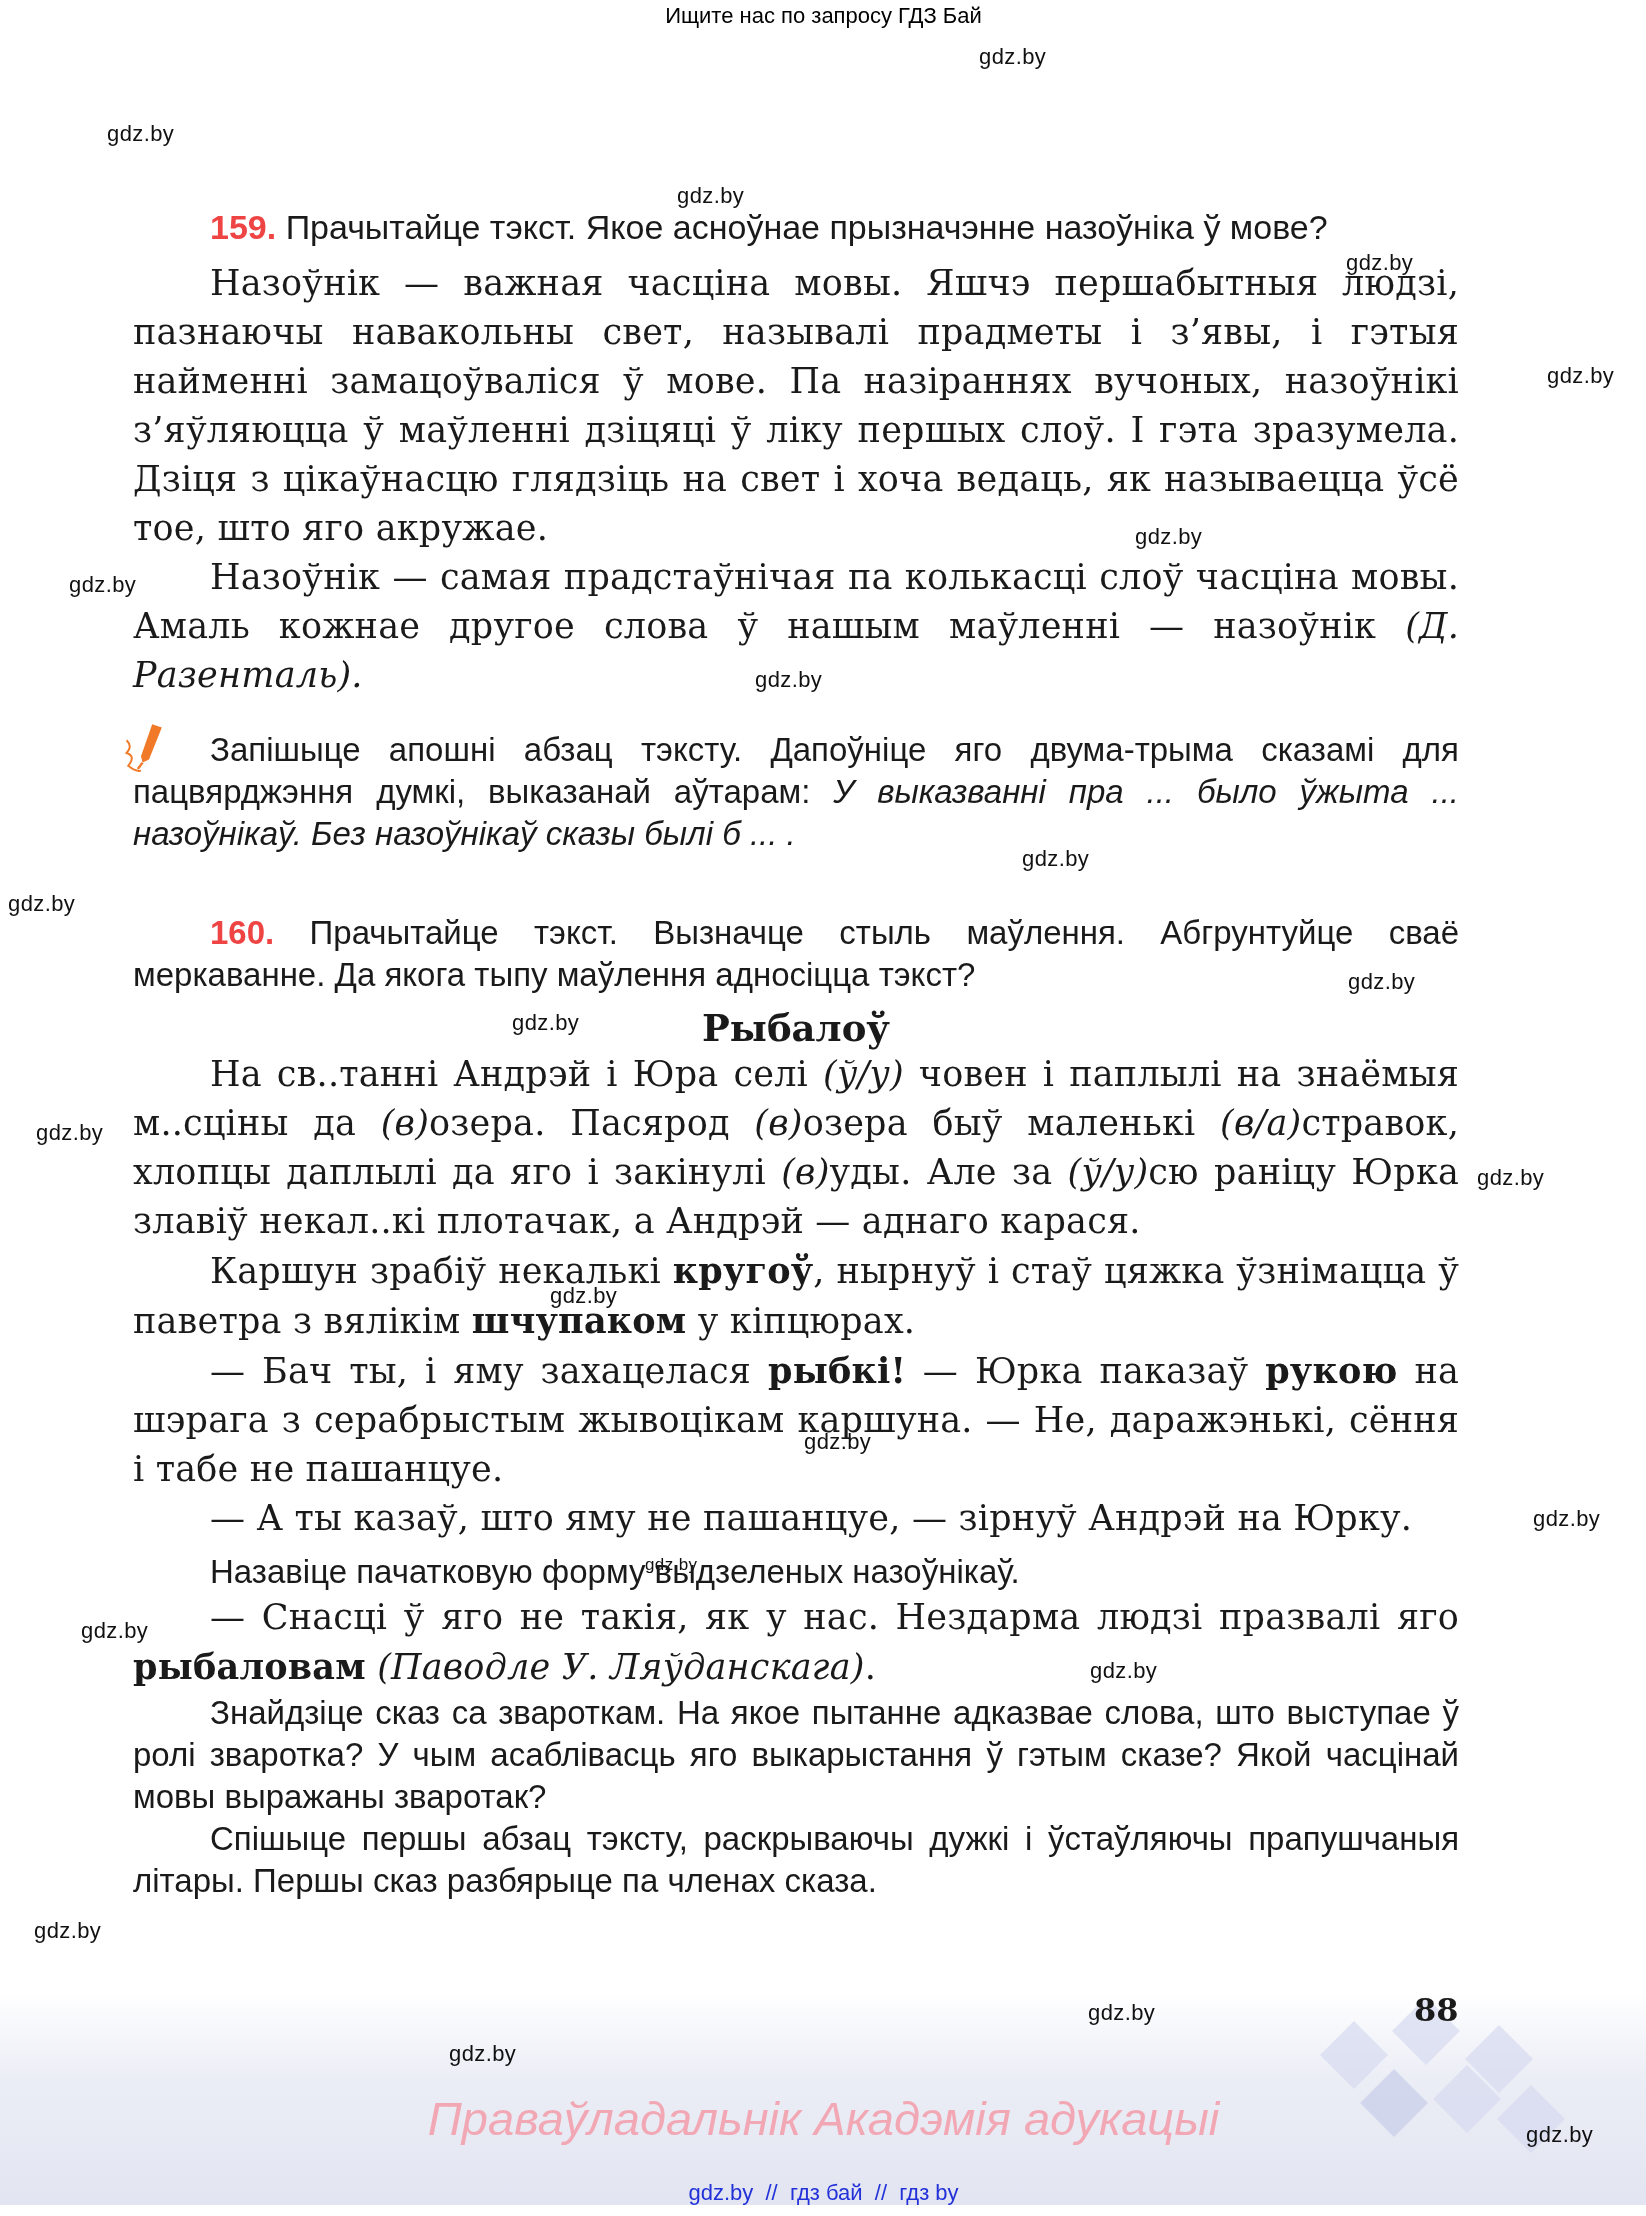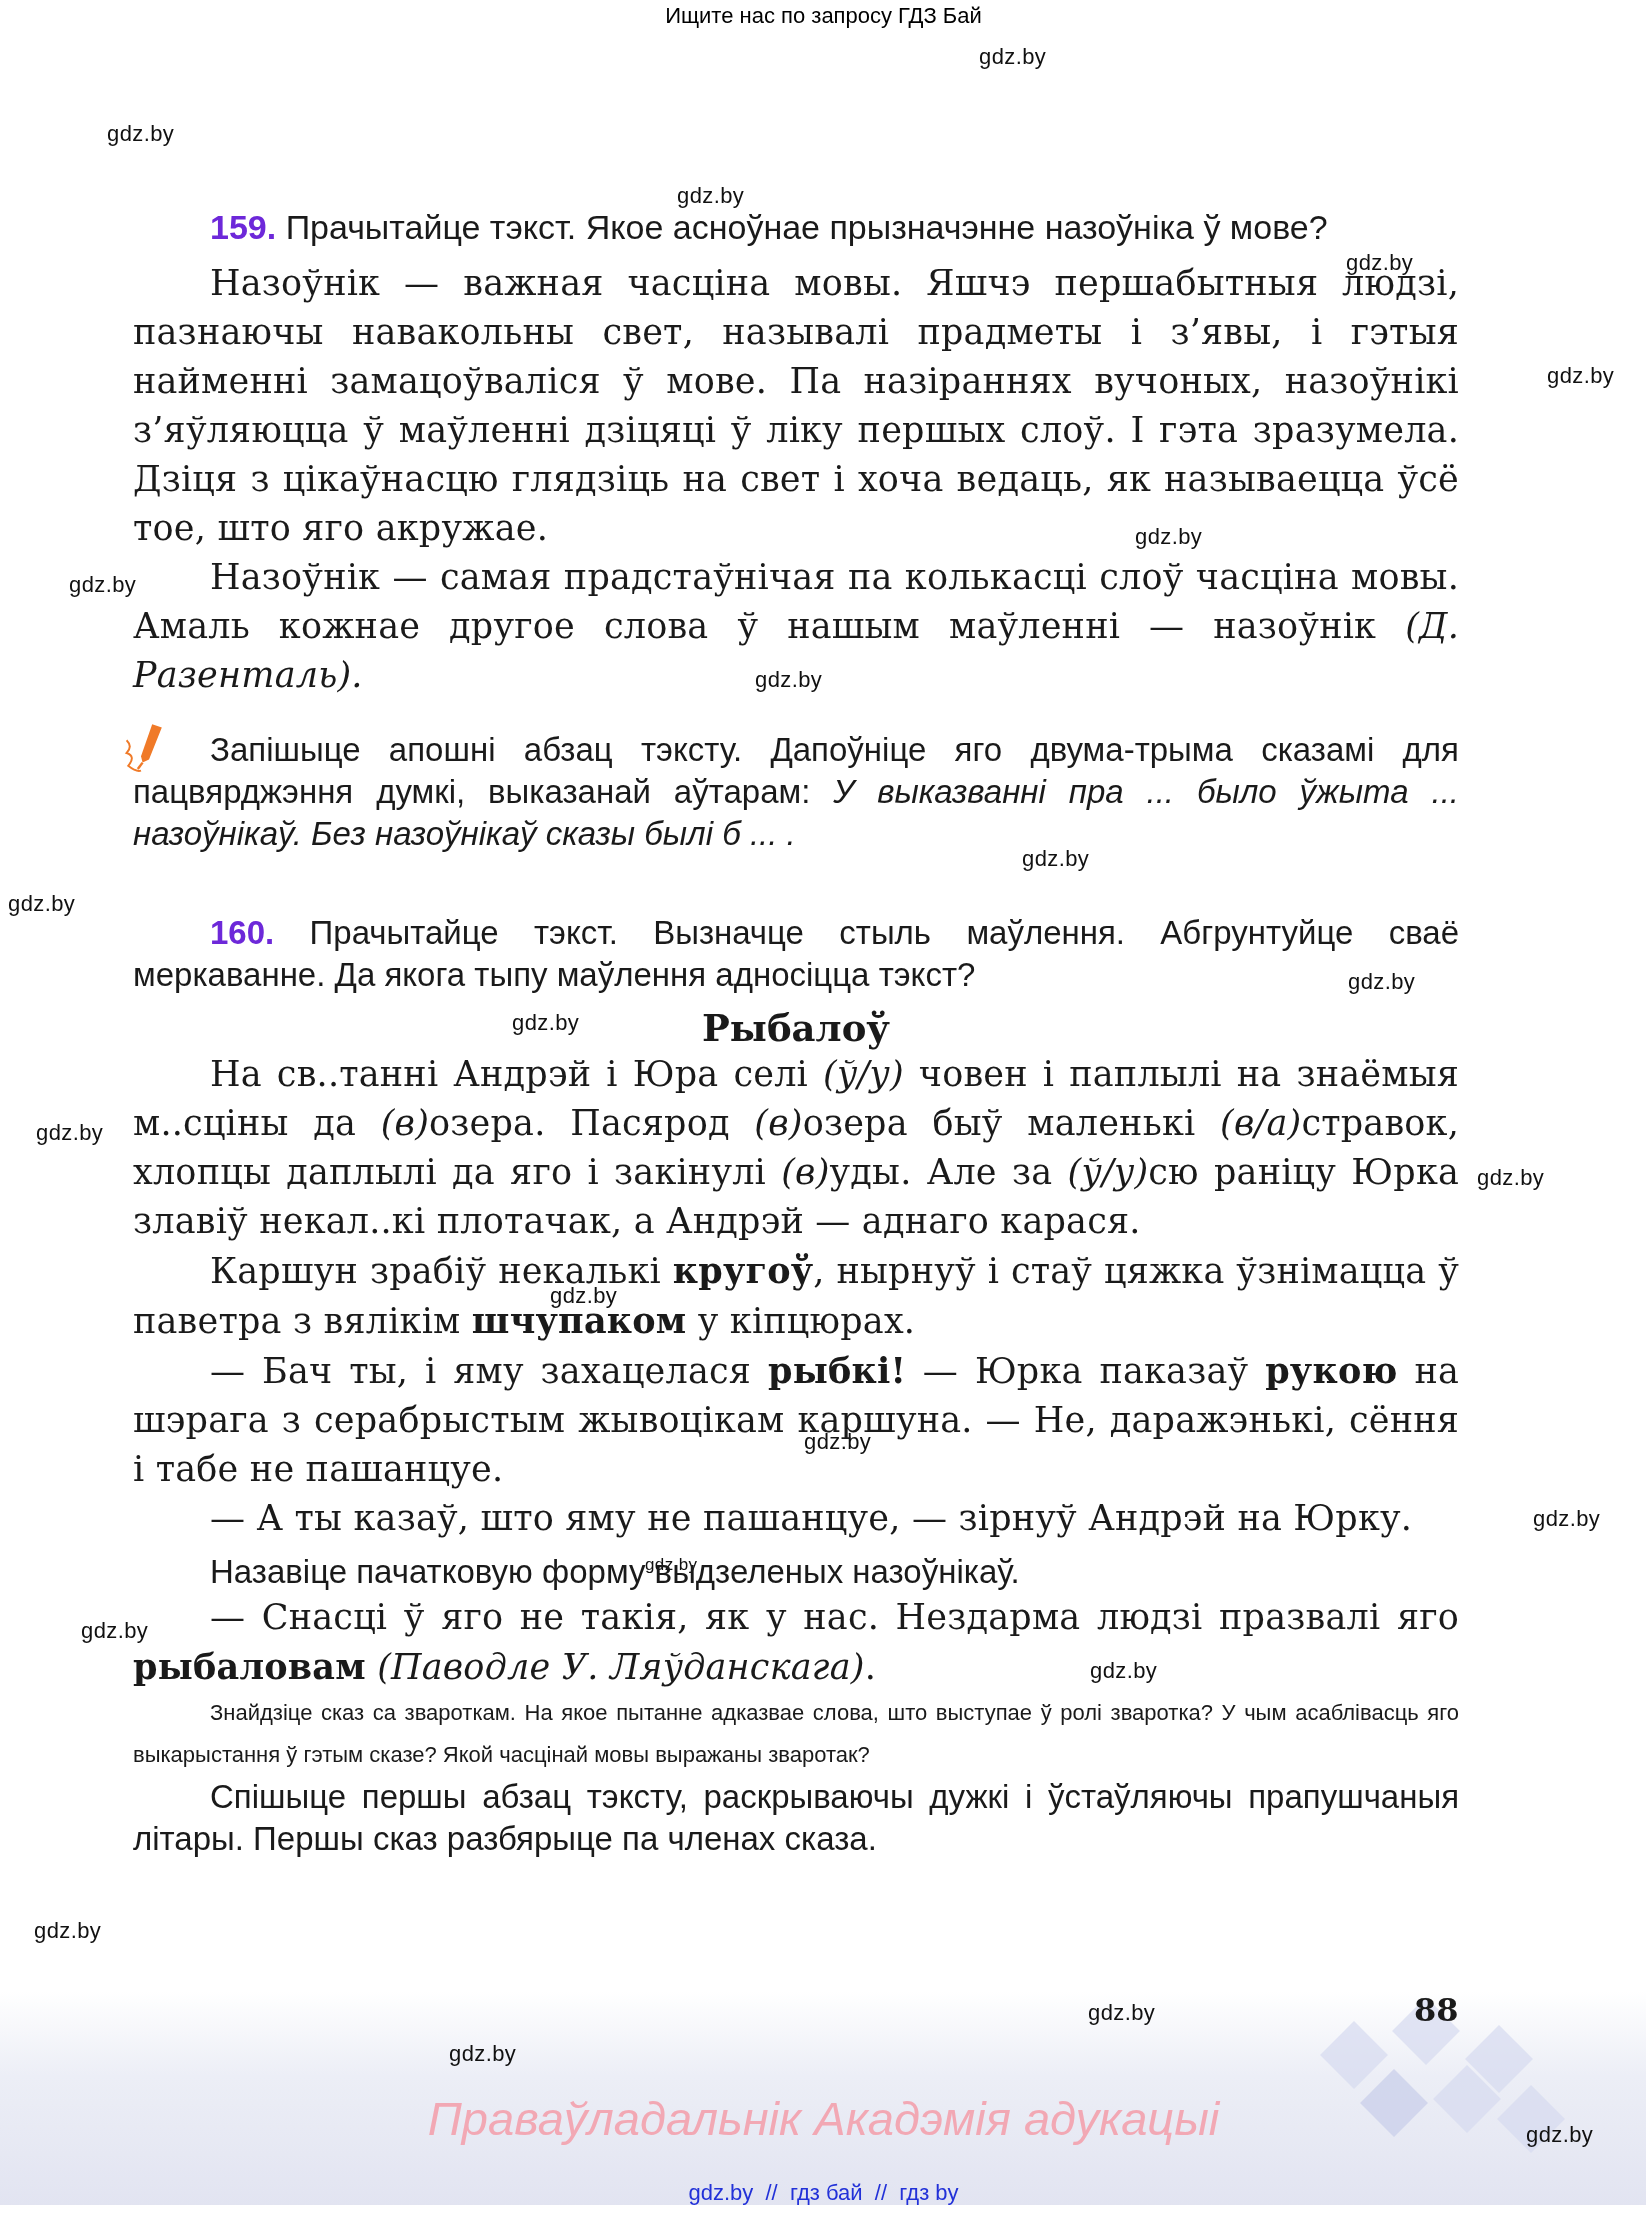--- a/index.html
+++ b/index.html
@@ -6,21 +6,21 @@
   body {
     width: 1647px; height: 2216px; position: relative; overflow: hidden;
     background: #ffffff; color: #1a1a1a;
   }
   .wm { position: absolute; font-family: "Liberation Sans", sans-serif; font-size: 22px; color: #111; letter-spacing: 0.4px; }
   .top-banner { position: absolute; top: 3.2px; left: 0; width: 100%; text-align: center;
     font-family: "Liberation Sans", sans-serif; font-size: 22px; color: #000000; }
   .sans { font-family: "Liberation Sans", sans-serif; font-size: 34px; line-height: 42px; }
   .serif { font-family: "DejaVu Serif", serif; font-size: 35px; line-height: 49px; letter-spacing: 0.2px; }
   .block { position: absolute; left: 133px; width: 1326px; text-align: justify; }
-  .num { color: #6d28d9; font-weight: bold; }
+  .num { color: #ef4444; font-weight: bold; }
   .ind { text-indent: 77px; }
   .p { margin: 0; }
   .it { font-style: italic; }
   .b { font-weight: bold; }
   .title { font-family: "DejaVu Serif", serif; font-weight: bold; font-size: 37px; text-align: center; }
   .footer-band { position: absolute; left: 0; top: 1991px; width: 1647px; height: 214px;
     background: linear-gradient(to bottom, #ffffff 0%, #eceef6 40%, #e2e4f1 100%); }
   .rights { position: absolute; top: 2091px; left: 0; width: 100%; text-align: center;
     font-family: "Liberation Sans", sans-serif; font-style: italic; font-size: 47px; color: #f2a8b4; }
   .page-num { position: absolute; left: 1414px; top: 1991px; font-family: "DejaVu Serif", serif; font-weight: bold; font-size: 32px; }
@@ -82,21 +82,21 @@
     <span class="num">160.</span>
     <span>Прачытайце тэкст. Вызначце стыль маўлення. Абгрунтуйце сваё меркаванне. Да якога тыпу маўлення адносіцца тэкст?</span>
   </p>
   <div class="title" style="margin-top:9.7px">Рыбалоў</div>
   <p class="p serif ind"><span>На св..танні Андрэй і Юра селі </span><span class="it">(ў/у)</span><span> човен і паплылі на знаёмыя м..сціны да </span><span class="it">(в)</span><span>озера. Пасярод </span><span class="it">(в)</span><span>озера быў маленькі </span><span class="it">(в/а)</span><span>стравок, хлопцы даплылі да яго і закінулі </span><span class="it">(в)</span><span>уды. Але за </span><span class="it">(ў/у)</span><span>сю раніцу Юрка злавіў некал..кі плотачак, а Андрэй — аднаго карася.</span></p>
   <p class="p serif ind"><span>Каршун зрабіў некалькі </span><span class="b">кругоў</span><span>, нырнуў і стаў цяжка ўзнімацца ў паветра з вялікім </span><span class="b">шчупаком</span><span> у кіпцюрах.</span></p>
   <p class="p serif ind"><span>— Бач ты, і яму захацелася </span><span class="b">рыбкі!</span><span> — Юрка паказаў </span><span class="b">рукою</span><span> на шэрага з серабрыстым жывоцікам каршуна. — Не, даражэнькі, сёння і табе не пашанцуе.</span></p>
   <p class="p serif ind">— А ты казаў, што яму не пашанцуе, — зірнуў Андрэй на Юрку.</p>
   <p class="p sans ind" style="margin-top:8px;font-size:33px">Назавіце пачатковую форму выдзеленых назоўнікаў.</p>
   <p class="p serif ind"><span>— Снасці ў яго не такія, як у нас. Нездарма людзі празвалі яго </span><span class="b">рыбаловам</span><span> </span><span class="it">(Паводле У. Ляўданскага)</span><span>.</span></p>
-  <p class="p sans ind" style="font-size:22px">Знайдзіце сказ са звароткам. На якое пытанне адказвае слова, што выступае ў ролі зваротка? У чым асаблівасць яго выкарыстання ў гэтым сказе? Якой часцінай мовы выражаны зваротак?</p>
+  <p class="p sans ind" style="font-size:33px">Знайдзіце сказ са звароткам. На якое пытанне адказвае слова, што выступае ў ролі зваротка? У чым асаблівасць яго выкарыстання ў гэтым сказе? Якой часцінай мовы выражаны зваротак?</p>
   <p class="p sans ind" style="font-size:33px">Спішыце першы абзац тэксту, раскрываючы дужкі і ўстаўляючы прапушчаныя літары. Першы сказ разбярыце па членах сказа.</p>
 </div>
 
 <div class="footer-band"></div>
 <div>
   <div class="diamond" style="left:1330px;top:2031px"></div>
   <div class="diamond" style="left:1402px;top:2007px"></div>
   <div class="diamond" style="left:1475px;top:2035px"></div>
   <div class="diamond" style="left:1370px;top:2079px;background:#c7cdea"></div>
   <div class="diamond" style="left:1443px;top:2075px"></div>

